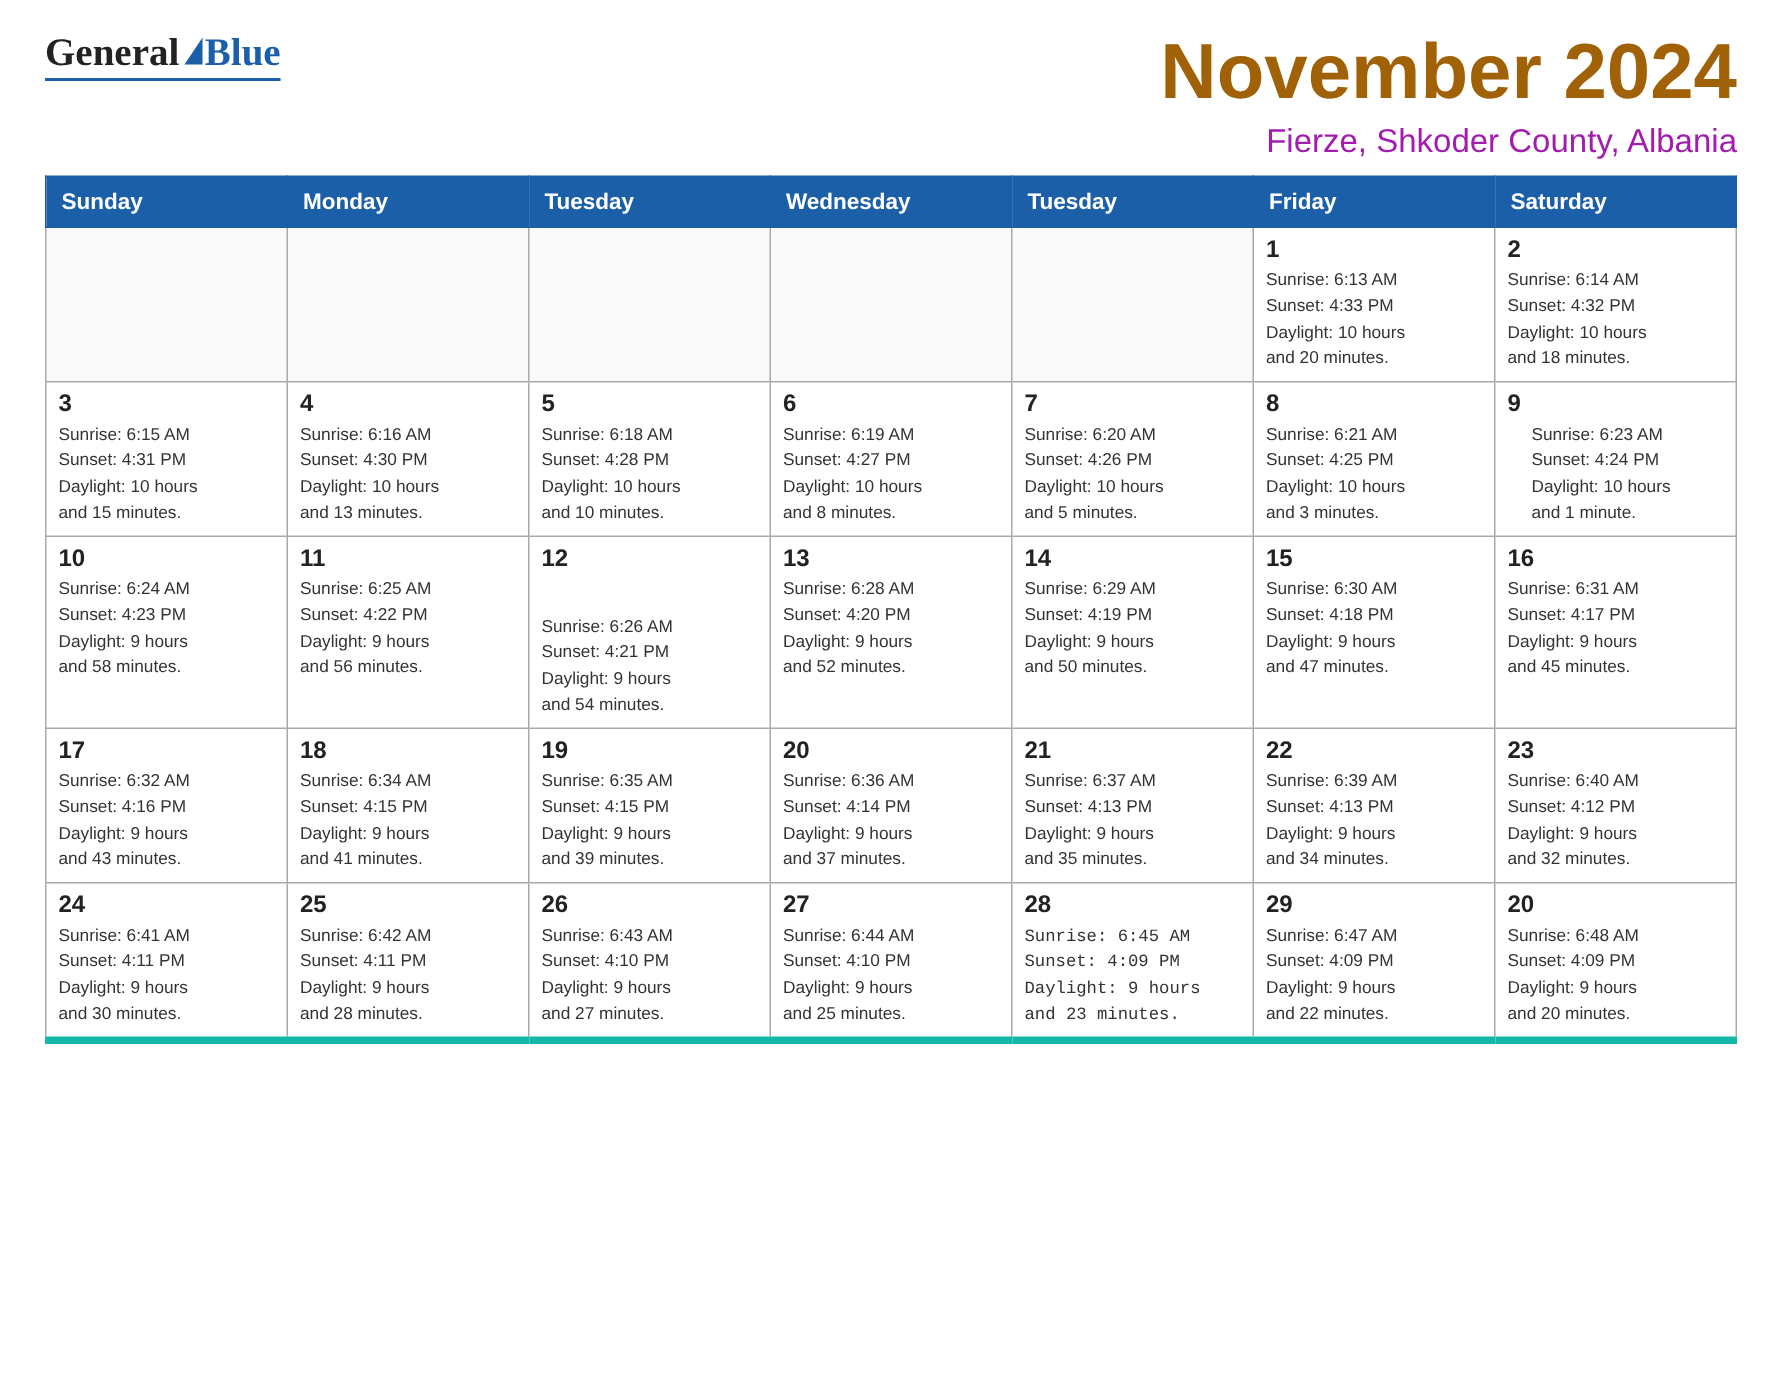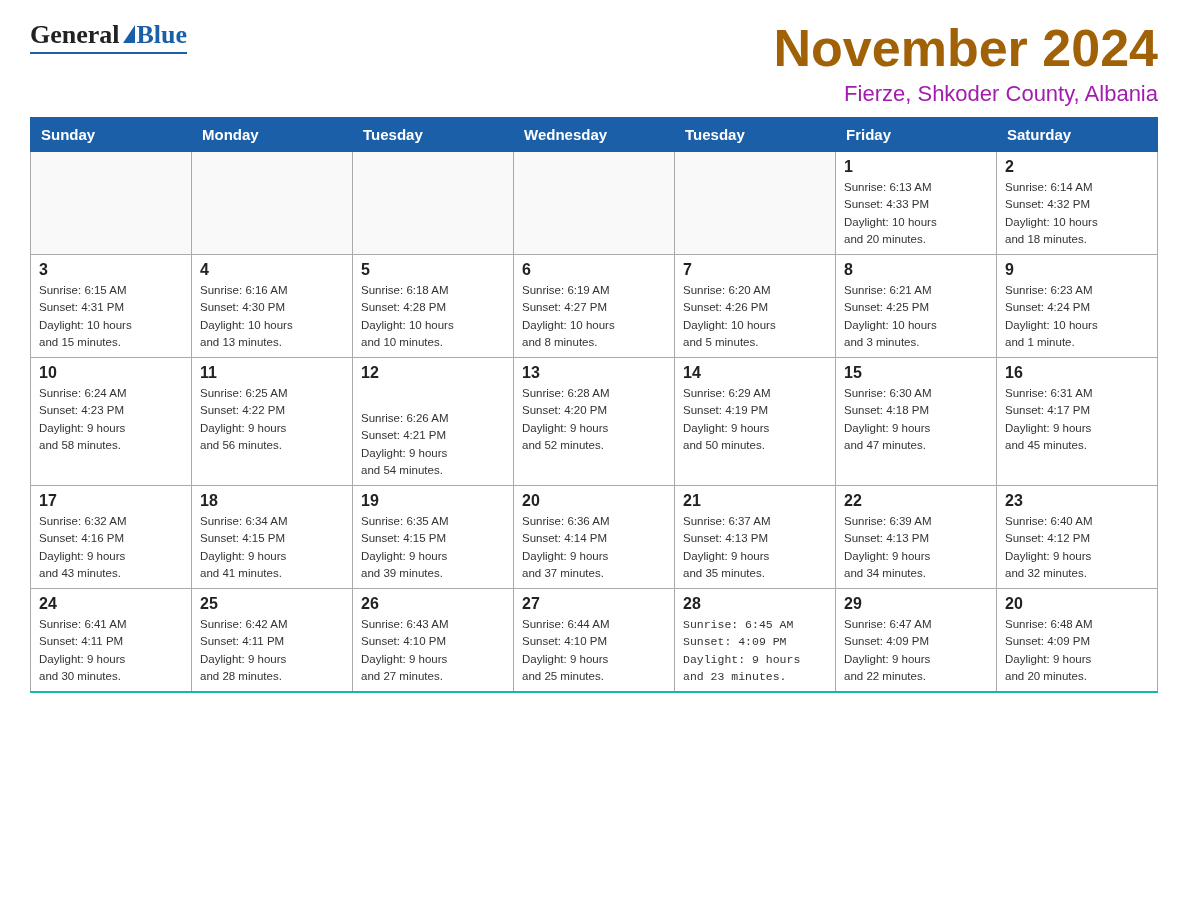--- a/index.html
+++ b/index.html
@@ -98,21 +98,21 @@
       font-weight: bold;
       color: #222;
       margin-bottom: 3px;
     }
     .day-info {
       font-size: 11.5px;
       color: #333;
       line-height: 1.5;
     }
     .calendar tbody tr:last-child td {
-      border-bottom: 2px solid #14b8a6;
+      border-bottom: 5px solid #14b8a6;
     }
   </style>
 </head>
 <body>
 
 <div class="header">
   <div class="logo">
     <div class="logo-top">
       <span class="logo-general">General</span>
       <span class="logo-triangle"></span>
@@ -198,21 +198,21 @@
         </td>
         <td>
           <div class="day-number">8</div>
           <div class="day-info" style="white-space: pre-line;">Sunrise: 6:21 AM
 Sunset: 4:25 PM
 Daylight: 10 hours
 and 3 minutes.</div>
         </td>
         <td>
           <div class="day-number">9</div>
-          <div class="day-info" style="white-space: pre-line;">Sunrise: 6:23 AM
+          <div class="day-info" style="white-space: pre-line; margin-left: 16px;">Sunrise: 6:23 AM
 Sunset: 4:24 PM
 Daylight: 10 hours
 and 1 minute.</div>
         </td>
       </tr>
       <tr>
         <td>
           <div class="day-number">10</div>
           <div class="day-info" style="white-space: pre-line;">Sunrise: 6:24 AM
 Sunset: 4:23 PM

